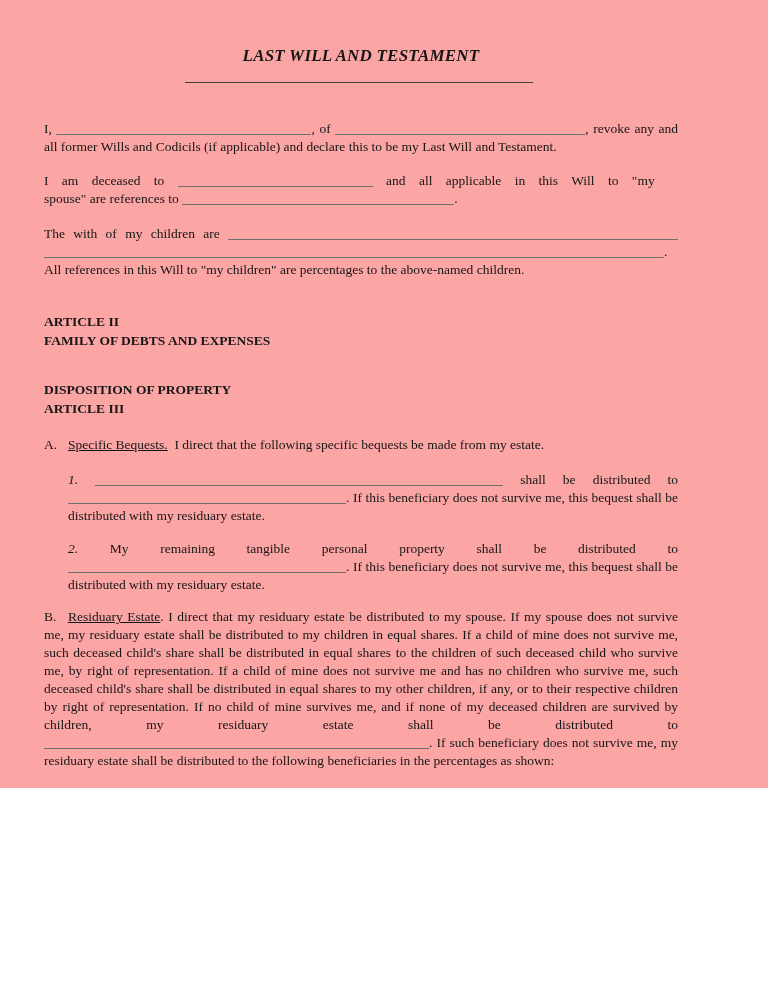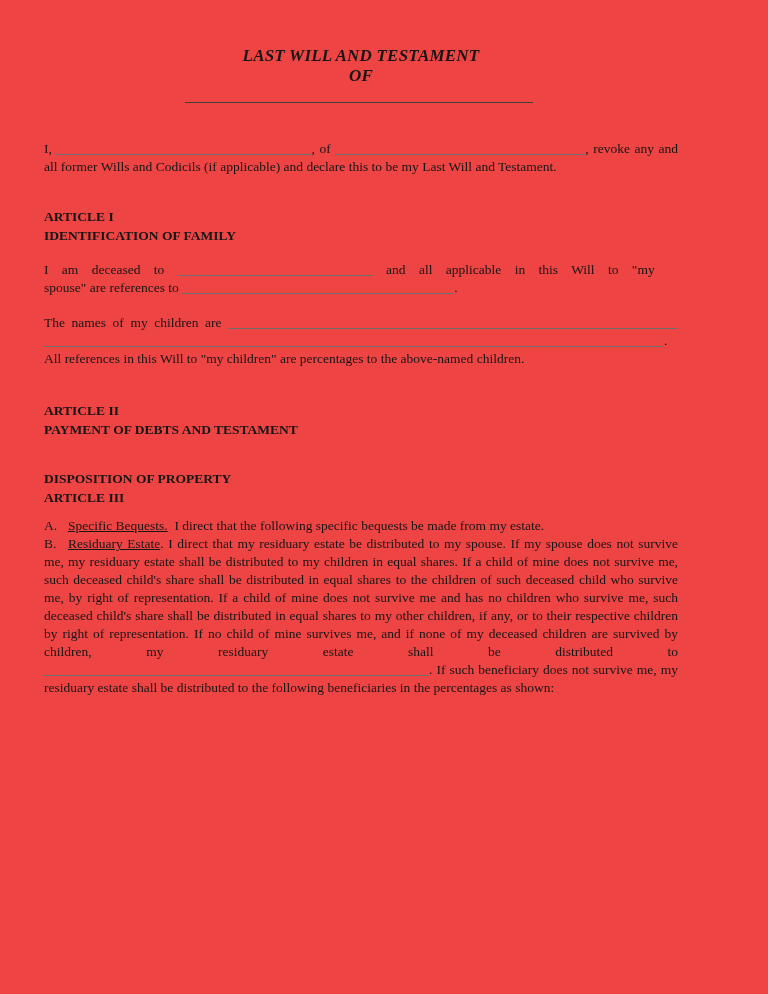--- a/index.html
+++ b/index.html
@@ -1,22 +1,22 @@
 <!DOCTYPE html>
 <html><head>
 <meta charset="utf-8">
 <style>
   html, body { margin: 0; padding: 0; background: #ffffff; }
   .page {
     position: relative;
     width: 768px;
-    height: 994px;
+    height: 788px;
     box-sizing: border-box;
     padding: 0 90px 0 44px;
-    background: #ef4444;
+    background: #fca5a5;
     font-family: "Liberation Serif", "DejaVu Serif", serif;
     font-size: 13.5px;
     line-height: 18px;
     color: #161616;
     overflow: hidden;
   }
   .doc-title {
     margin-top: 46px;
     text-align: center;
     font-weight: bold;
@@ -51,62 +51,59 @@
 
   .opening   { margin-top: 37px; }
   .art-head  { font-weight: bold; line-height: 19px; }
   .art1      { margin-top: 31px; }
   .married   { margin-top: 16px; }
   .mline1    { white-space: nowrap; word-spacing: 10px; }
   .children  { margin-top: 17px; }
   .art2      { margin-top: 33px; font-family: Liberation Serif, serif; }
   .debts     { margin-top: 17px; }
   .art3      { margin-top: 30px; }
-  .bequests-intro { margin-top: 10px; }
+  .bequests-intro { margin-top: 18px; }
   .item      { margin-left: 24px; }
   .item1     { margin-top: 17px; }
   .item2     { margin-top: 15px; }
   .item-num  { font-style: italic; }
-  .residuary { }
+  .residuary { margin-top: 14px; }
   .sec-label { display: inline-block; width: 24px; }
   .ul { text-decoration: underline; }
 </style>
 </head>
 <body>
 
 <div class="page">
 
   <div class="doc-title">
     <div>LAST WILL AND TESTAMENT</div>
-    <div>OF</div>
   </div>
 
   <div class="name-line"></div>
 
   <p class="para just opening"><span>I,</span> <span class="blank w-testator-name"></span><span>, of</span> <span class="blank w-testator-res"></span><span>, revoke any and all former Wills and Codicils (if applicable) and declare this to be my Last Will and Testament.</span></p>
 
-  <div class="art-head art1">
-    <div>ARTICLE I</div>
-    <div>IDENTIFICATION OF FAMILY</div>
-  </div>
 
   <p class="para married"><span class="mline1"><span>I am deceased to</span> <span class="blank w-spouse-name"></span> <span>and all applicable in this Will to "my</span></span><br><span>spouse" are references to</span> <span class="blank w-spouse-ref"></span><span>.</span></p>
 
-  <p class="para just children"><span>The names of my children are</span> <span class="blank w-children-1"></span> <span class="blank w-children-2"></span><span>.</span> <span>All references in this Will to "my children" are percentages to the above-named children.</span></p>
+  <p class="para just children"><span>The with of my children are</span> <span class="blank w-children-1"></span> <span class="blank w-children-2"></span><span>.</span> <span>All references in this Will to "my children" are percentages to the above-named children.</span></p>
 
   <div class="art-head art2">
     <div>ARTICLE II</div>
-    <div>PAYMENT OF DEBTS AND TESTAMENT</div>
+    <div>FAMILY OF DEBTS AND EXPENSES</div>
   </div>
 
 
   <div class="art-head art3">
     <div>DISPOSITION OF PROPERTY</div>
     <div>ARTICLE III</div>
   </div>
 
   <p class="para bequests-intro"><span class="sec-label">A.</span><span class="ul">Specific Bequests.</span>&nbsp; <span>I direct that the following specific bequests be made from my estate.</span></p>
 
+  <p class="para just item item1"><span class="item-num">1.</span> <span class="blank w-bequest-desc"></span> <span>shall be distributed to</span> <span class="blank w-beneficiary"></span><span>. If this beneficiary does not survive me, this bequest shall be distributed with my residuary estate.</span></p>
 
+  <p class="para just item item2"><span class="item-num">2.</span> <span>My remaining tangible personal property shall be distributed to</span> <span class="blank w-beneficiary"></span><span>. If this beneficiary does not survive me, this bequest shall be distributed with my residuary estate.</span></p>
 
   <p class="para just residuary"><span class="sec-label">B.</span><span class="ul">Residuary Estate</span><span>. I direct that my residuary estate be distributed to my spouse. If my spouse does not survive me, my residuary estate shall be distributed to my children in equal shares. If a child of mine does not survive me, such deceased child's share shall be distributed in equal shares to the children of such deceased child who survive me, by right of representation. If a child of mine does not survive me and has no children who survive me, such deceased child's share shall be distributed in equal shares to my other children, if any, or to their respective children by right of representation. If no child of mine survives me, and if none of my deceased children are survived by children, my residuary estate shall be distributed to</span> <span class="blank w-residuary"></span><span>. If such beneficiary does not survive me, my residuary estate shall be distributed to the following beneficiaries in the percentages as shown:</span></p>
 
 </div>
 
 </body></html>

